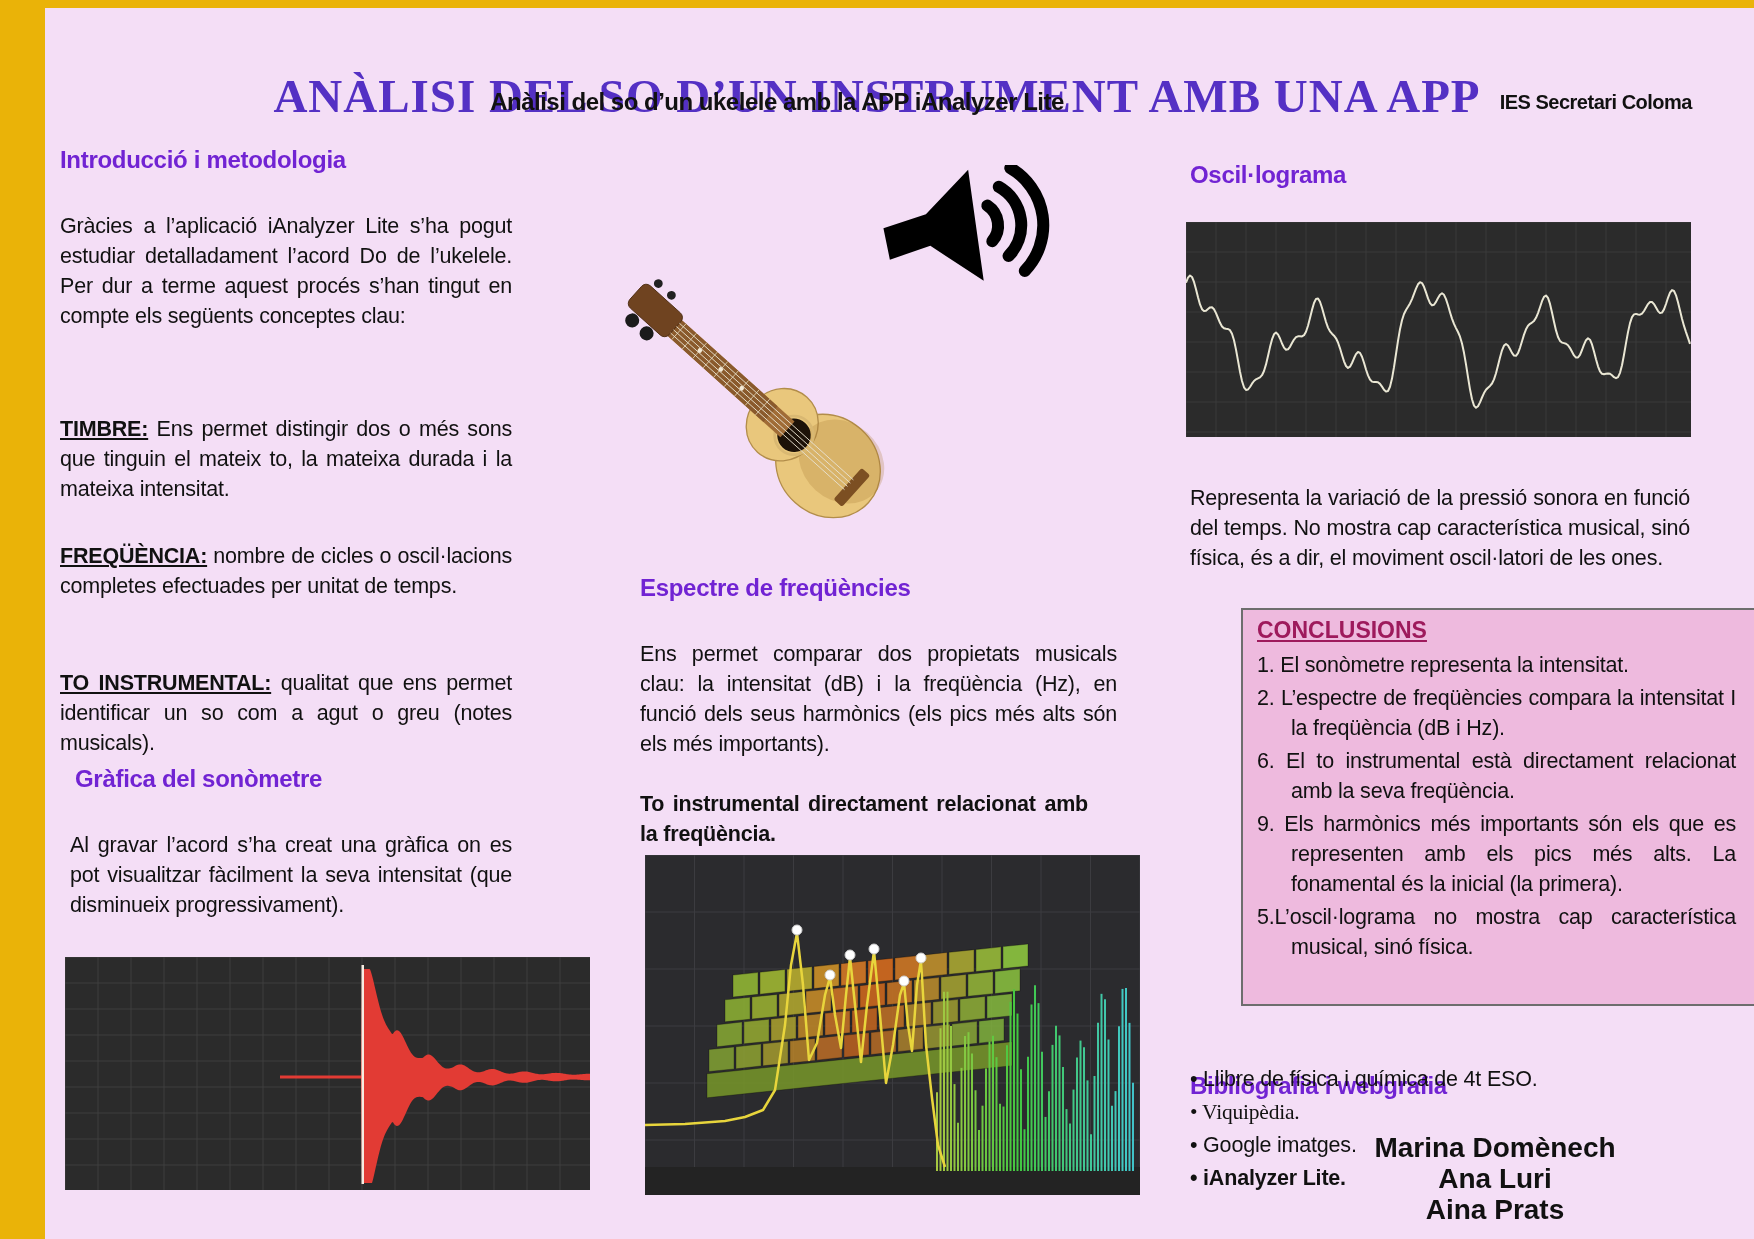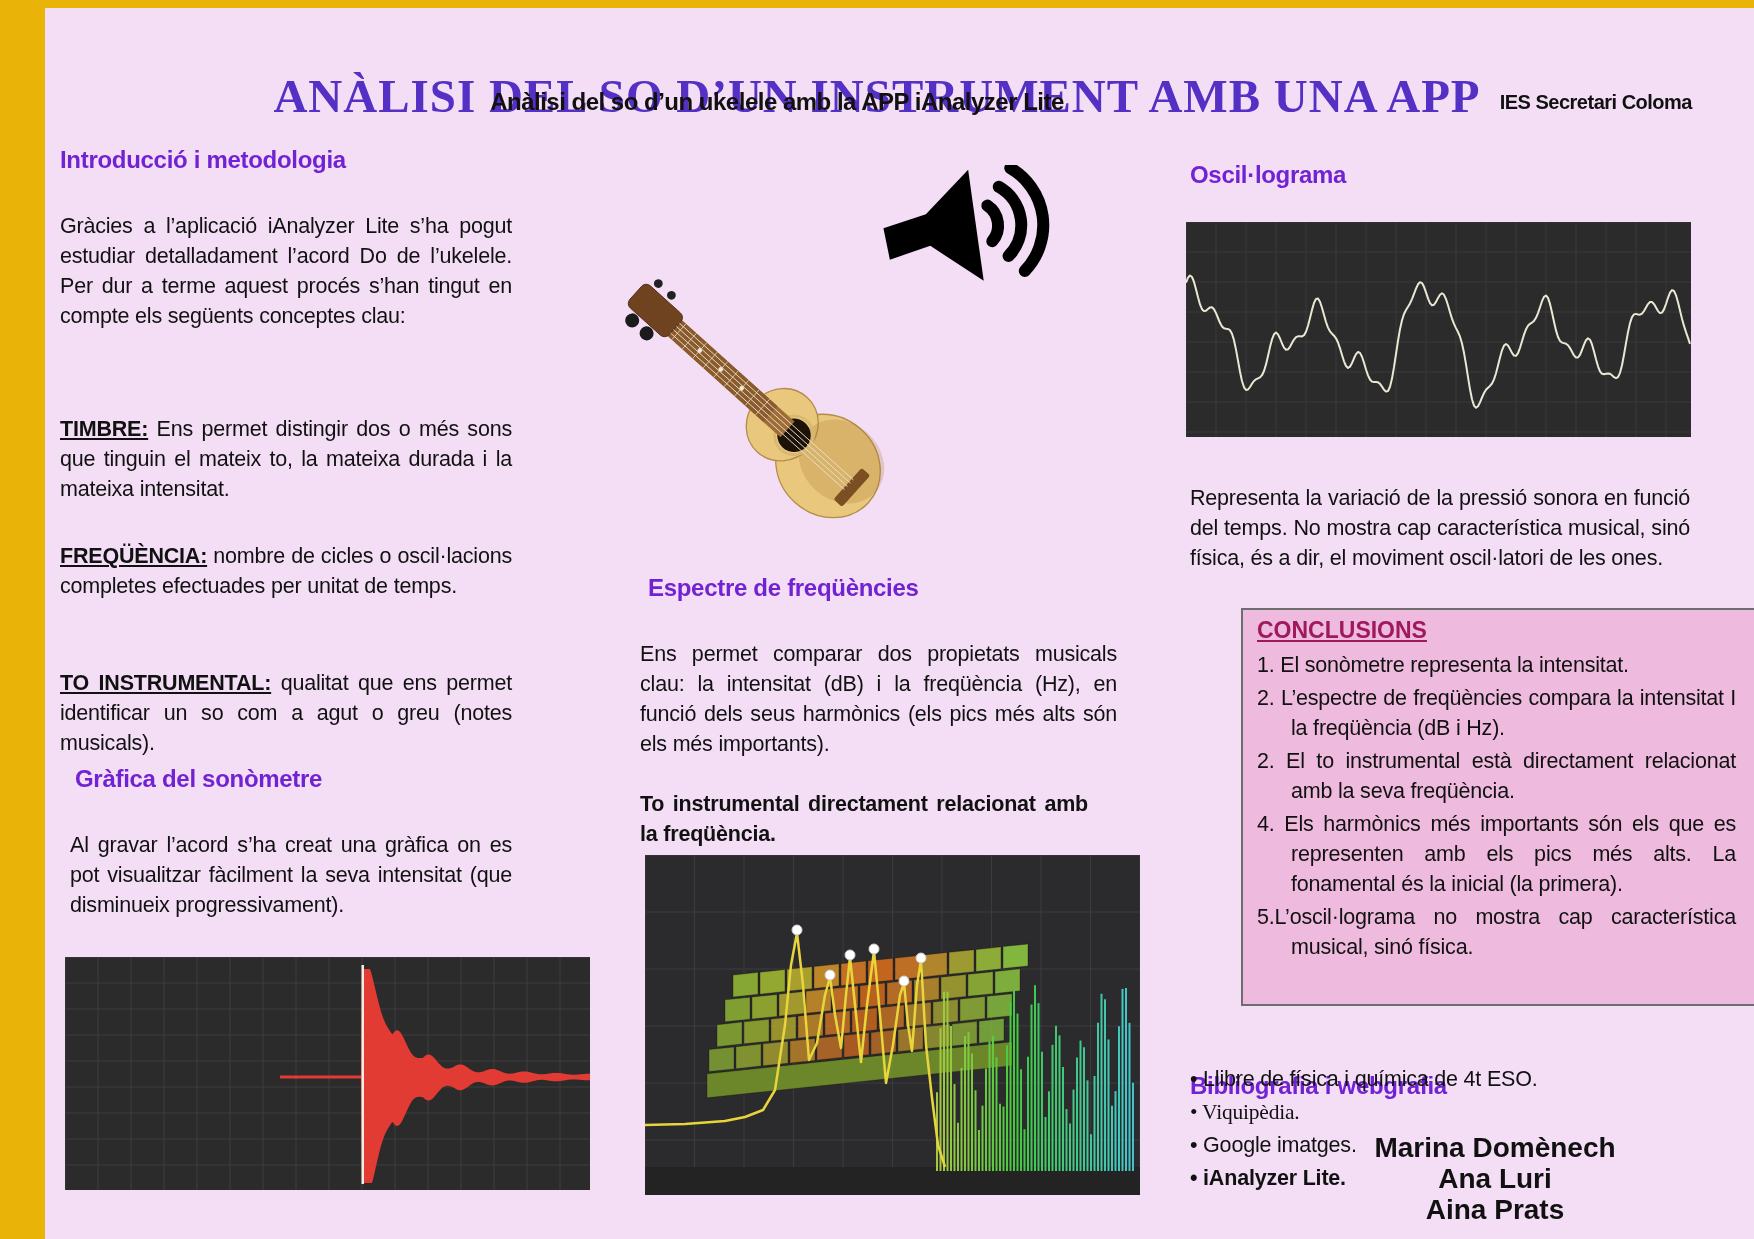--- a/index.html
+++ b/index.html
@@ -29,21 +29,21 @@
   .son-btn{position:absolute;top:5px;height:27px;background:rgba(88,88,88,.95);border-radius:7px;
            color:#e9e9e9;font-size:15px;line-height:27px;text-align:center;}
   #son-clear{left:18px;width:66px;}
   #son-play{left:315px;width:64px;}
   #son-record{left:390px;width:74px;color:var(--record-orange,#de9140);}
   #son-time{position:absolute;left:233px;bottom:0;width:94px;height:25px;background:#4a4a4a;color:#dcdcdc;
             font-size:16px;line-height:25px;text-align:center;}
   
   #speaker{left:878px;top:165px;width:175px;height:152px;}
   #ukulele{left:615px;top:268px;width:330px;height:312px;}
-  #h-espectre{left:640px;top:574px;margin-left:8px;}
+  #h-espectre{left:640px;top:574px;}
   #p-espectre{left:640px;top:608px;width:477px;}
   #p-espectre-bold{left:640px;top:758px;width:448px;font-weight:bold;}
   #spectrum{left:645px;top:855px;width:495px;height:340px;}
   .spec-lbl{position:absolute;font-size:16px;color:#8d8db1;}
   .yt{position:absolute;left:4px;font-size:15px;color:#8f8f8f;}
   #yt0{top:50px;}#yt1{top:113px;}#yt2{top:176px;}#yt3{top:239px;}
   #spec-btn{position:absolute;left:338px;top:22px;width:104px;height:30px;background:#58585a;border-radius:8px;
             color:#f0f0f0;font-size:15px;line-height:30px;text-align:center;}
   #spec-xticks{position:absolute;left:0;bottom:2px;width:495px;display:flex;}
   #spec-xticks span{flex:1;text-align:center;font-size:15px;color:var(--freq-label,#b9b966);}
@@ -361,22 +361,22 @@
         <path d="M0.0 60.7 L2.0 55.7 L4.0 53.5 L6.0 55.0 L8.0 59.9 L10.0 67.2 L12.0 75.3 L14.0 82.4 L16.0 87.2 L18.0 89.1 L20.0 88.7 L22.0 87.0 L24.0 85.4 L26.0 85.3 L28.0 87.3 L30.0 91.1 L32.0 96.0 L34.0 100.8 L36.0 104.4 L38.0 106.3 L40.0 106.8 L42.0 107.0 L44.0 108.2 L46.0 111.8 L48.0 118.3 L50.0 127.6 L52.0 138.6 L54.0 149.7 L56.0 159.0 L58.0 165.3 L60.0 168.0 L62.0 167.5 L64.0 165.0 L66.0 161.7 L68.0 159.0 L70.0 157.3 L72.0 156.3 L74.0 155.4 L76.0 153.2 L78.0 149.0 L80.0 142.4 L82.0 134.0 L84.0 125.1 L86.0 117.4 L88.0 112.3 L90.0 110.6 L92.0 112.4 L94.0 116.5 L96.0 121.5 L98.0 125.6 L100.0 127.7 L102.0 127.3 L104.0 124.8 L106.0 121.1 L108.0 117.6 L110.0 115.2 L112.0 114.3 L114.0 114.3 L116.0 114.4 L118.0 113.2 L120.0 109.7 L122.0 103.8 L124.0 96.1 L126.0 87.9 L128.0 81.0 L130.0 76.9 L132.0 76.5 L134.0 79.7 L136.0 85.7 L138.0 93.0 L140.0 100.0 L142.0 105.6 L144.0 109.4 L146.0 111.7 L148.0 113.7 L150.0 116.3 L152.0 120.5 L154.0 126.3 L156.0 133.0 L158.0 139.3 L160.0 144.0 L162.0 145.9 L164.0 144.7 L166.0 141.0 L168.0 136.3 L170.0 132.1 L172.0 130.0 L174.0 130.9 L176.0 134.8 L178.0 140.8 L180.0 147.5 L182.0 153.4 L184.0 157.5 L186.0 159.6 L188.0 160.1 L190.0 159.9 L192.0 160.3 L194.0 161.9 L196.0 164.6 L198.0 167.7 L200.0 169.6 L202.0 169.0 L204.0 164.8 L206.0 156.6 L208.0 145.2 L210.0 132.0 L212.0 118.8 L214.0 107.2 L216.0 98.2 L218.0 92.0 L220.0 88.0 L222.0 84.8 L224.0 81.4 L226.0 77.1 L228.0 71.9 L230.0 66.6 L232.0 62.3 L234.0 60.2 L236.0 61.1 L238.0 64.8 L240.0 70.4 L242.0 76.4 L244.0 81.1 L246.0 83.4 L248.0 82.8 L250.0 79.9 L252.0 76.0 L254.0 72.7 L256.0 71.3 L258.0 72.8 L260.0 77.1 L262.0 83.3 L264.0 90.2 L266.0 96.6 L268.0 101.9 L270.0 106.1 L272.0 110.0 L274.0 114.7 L276.0 121.5 L278.0 130.8 L280.0 142.4 L282.0 155.1 L284.0 167.3 L286.0 177.3 L288.0 183.6 L290.0 185.8 L292.0 184.3 L294.0 180.4 L296.0 175.5 L298.0 171.1 L300.0 167.8 L302.0 165.7 L304.0 163.9 L306.0 161.5 L308.0 157.4 L310.0 151.3 L312.0 143.6 L314.0 135.5 L316.0 128.3 L318.0 123.6 L320.0 122.0 L322.0 123.5 L324.0 127.0 L326.0 130.9 L328.0 133.6 L330.0 133.8 L332.0 131.1 L334.0 125.8 L336.0 119.2 L338.0 112.6 L340.0 107.3 L342.0 103.7 L344.0 101.8 L346.0 100.6 L348.0 98.9 L350.0 95.8 L352.0 91.1 L354.0 85.2 L356.0 79.2 L358.0 74.9 L360.0 73.5 L362.0 75.9 L364.0 81.9 L366.0 90.4 L368.0 99.8 L370.0 108.4 L372.0 115.0 L374.0 118.9 L376.0 120.6 L378.0 121.1 L380.0 121.7 L382.0 123.2 L384.0 126.1 L386.0 129.8 L388.0 133.4 L390.0 135.6 L392.0 135.5 L394.0 132.8 L396.0 128.0 L398.0 122.6 L400.0 118.2 L402.0 116.3 L404.0 117.7 L406.0 122.4 L408.0 129.5 L410.0 137.3 L412.0 144.3 L414.0 149.3 L416.0 151.8 L418.0 152.3 L420.0 151.8 L422.0 151.4 L424.0 151.8 L426.0 153.3 L428.0 155.2 L430.0 156.2 L432.0 155.1 L434.0 150.8 L436.0 143.2 L438.0 132.8 L440.0 121.2 L442.0 110.1 L444.0 101.1 L446.0 95.1 L448.0 92.4 L450.0 91.9 L452.0 92.5 L454.0 92.7 L456.0 91.6 L458.0 89.0 L460.0 85.4 L462.0 82.1 L464.0 80.0 L466.0 80.0 L468.0 82.1 L470.0 85.6 L472.0 89.1 L474.0 91.1 L476.0 90.6 L478.0 87.4 L480.0 82.0 L482.0 75.8 L484.0 70.7 L486.0 68.1 L488.0 69.0 L490.0 73.3 L492.0 80.3 L494.0 88.5 L496.0 96.7 L498.0 103.9 L500.0 110.1 L502.0 115.8 L504.0 121.9 " fill="none" stroke="#eae7d4" stroke-width="2" stroke-linejoin="round"></path>
       </svg>
     </div>
 
   <p class="abs just body-txt" id="p-oscil">Representa la variació de la pressió sonora en funció del temps. No mostra cap característica musical, sinó física, és a dir, el moviment oscil·latori de les ones.</p>
 
   <div class="abs" id="conclusions">
     <div id="conc-h">CONCLUSIONS</div>
     <div class="citem">1. El sonòmetre representa la intensitat.</div>
     <div class="citem">2. L’espectre de freqüències compara la intensitat I la freqüència (dB i Hz).</div>
-    <div class="citem">2. El to instrumental està directament relacionat amb la seva freqüència.</div>
-    <div class="citem">4. Els harmònics més importants són els que es representen amb els pics més alts. La fonamental és la inicial (la primera).</div>
+    <div class="citem">6. El to instrumental està directament relacionat amb la seva freqüència.</div>
+    <div class="citem">9. Els harmònics més importants són els que es representen amb els pics més alts. La fonamental és la inicial (la primera).</div>
     <div class="citem">5.L’oscil·lograma no mostra cap característica musical, sinó física.</div>
   </div>
 
   <div class="abs sec-h" id="h-biblio">Bibliografia i webgrafia</div>
   <div class="bitem" id="bi0">• Llibre de física i química de 4t ESO.</div>
   <div class="bitem" id="bi1">• Viquipèdia.</div>
   <div class="bitem" id="bi2">• Google imatges.</div>
   <div class="bitem" id="bi3">• iAnalyzer Lite.</div>
 
   <div class="abs" id="authors">

